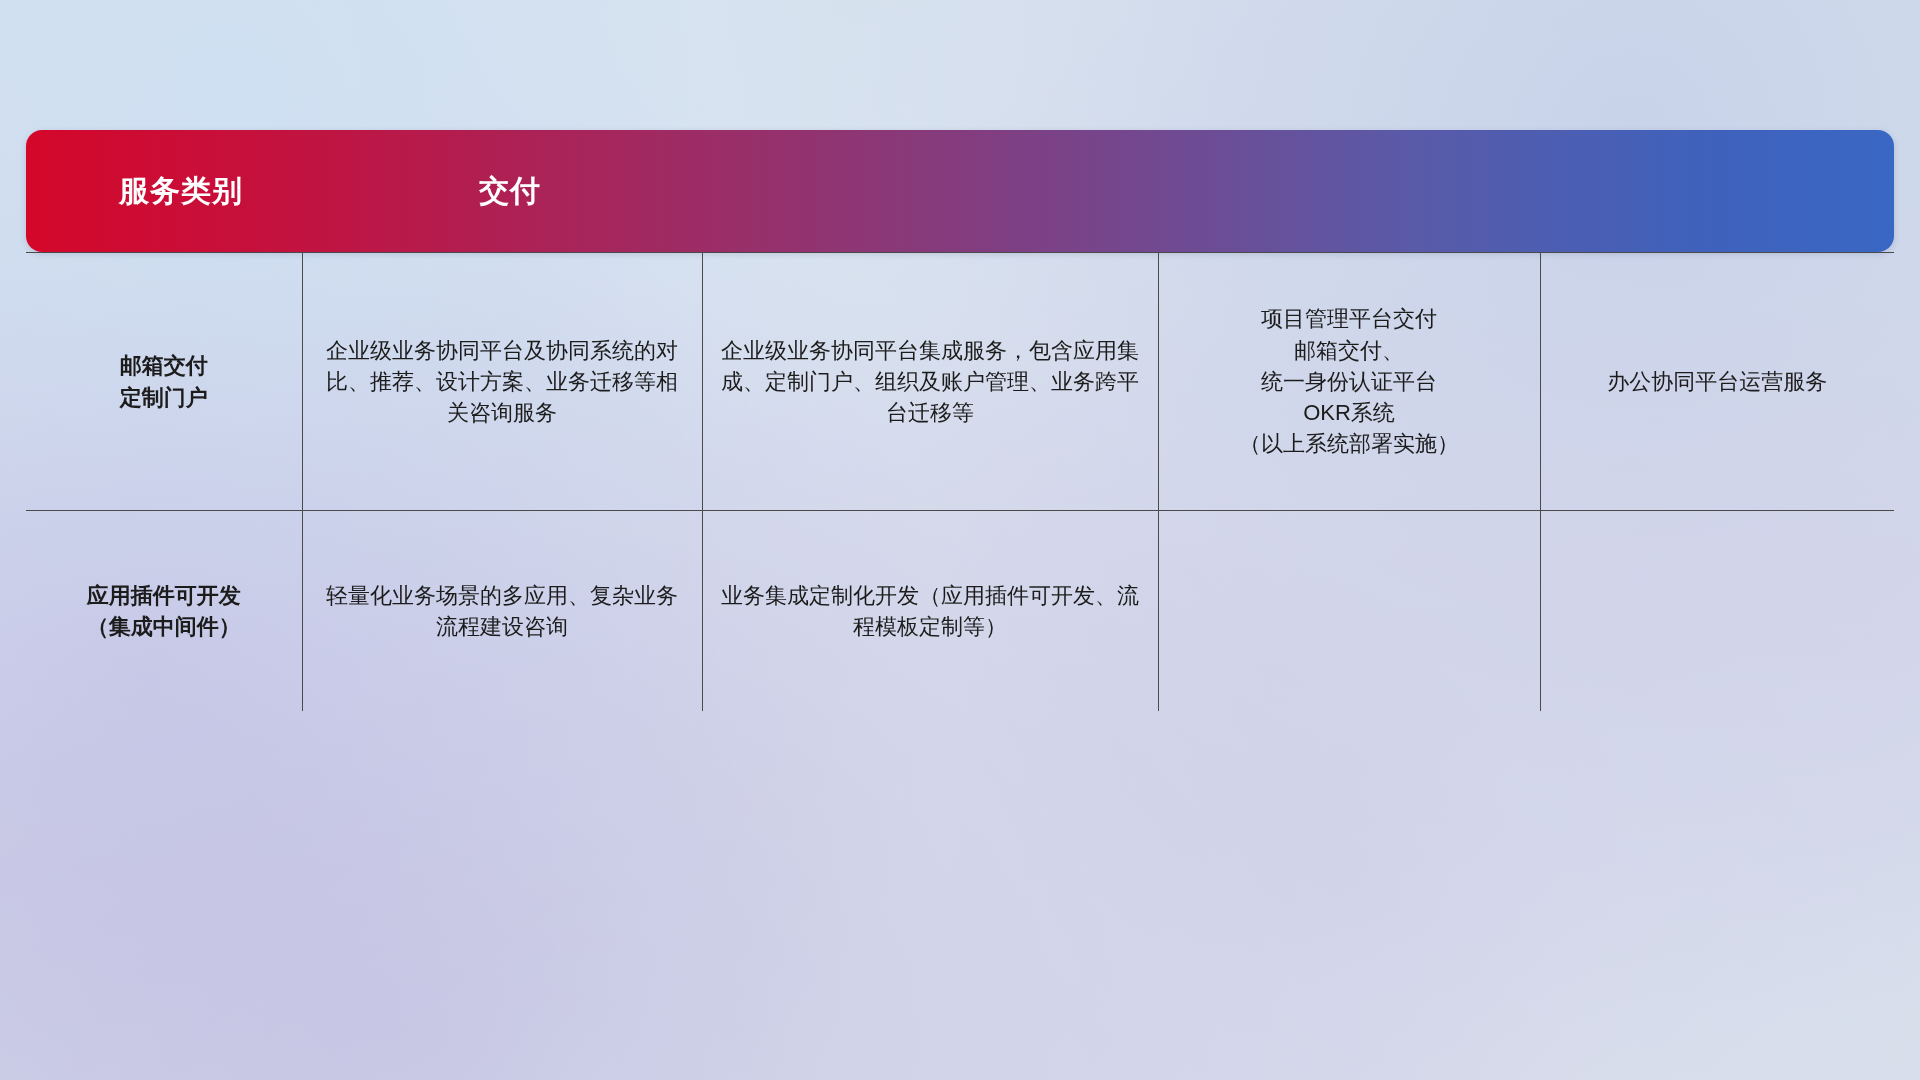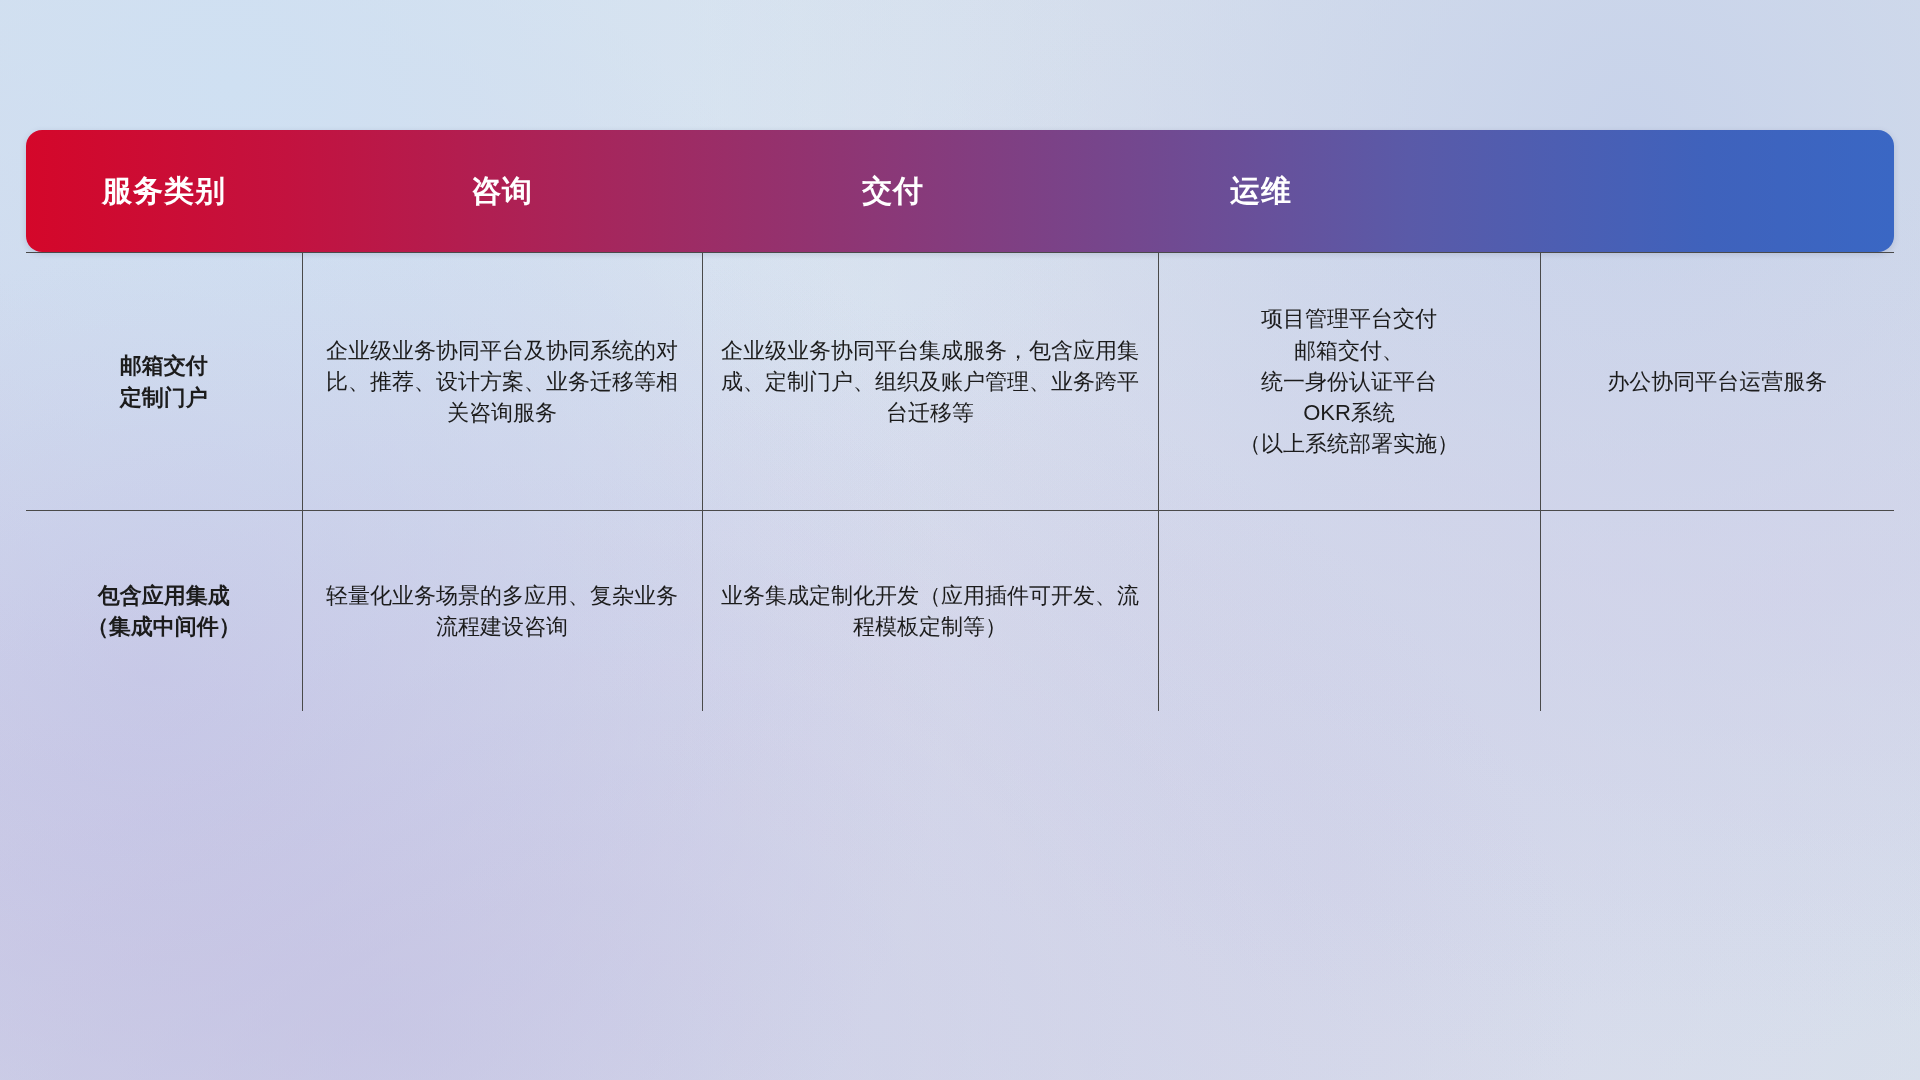--- a/index.html
+++ b/index.html
@@ -61,21 +61,21 @@
     align-items: center;
     box-shadow: 0 2px 6px rgba(60,70,110,0.18);
   }
   .header-cell {
     color: #ffffff;
     font-size: 30px;
     font-weight: bold;
     text-align: center;
     letter-spacing: 1px;
   }
-  .hc-0 { width: 276px; }
+  .hc-0 { width: 276px; margin-left: 17px; }
   .hc-1 { width: 400px; }
   .hc-2 { width: 456px; }
   .hc-3 { width: 382px; }
   .hc-4 { width: 354px; }
 
   .body-area {
     position: absolute;
     left: 0;
     top: 122px;
     width: 1868px;
@@ -116,23 +116,21 @@
 </style>
 </head>
 <body>
 
 <div class="bg"></div>
 
 <div class="table-wrap">
 
   <div class="header-bar">
     <div class="header-cell hc-0">服务类别</div>
-    <div class="header-cell hc-1">咨询</div>
     <div class="header-cell hc-3">交付</div>
-    <div class="header-cell hc-4">运维</div>
   </div>
 
   <div class="body-area">
     <table class="svc">
       <colgroup>
         <col class="col0">
           <col class="col1">
           <col class="col2">
           <col class="col3">
           <col class="col4">
@@ -149,21 +147,21 @@
               <span class="nowrap-line">项目管理平台交付</span>
               <span class="nowrap-line">邮箱交付、</span>
               <span class="nowrap-line">统一身份认证平台</span>
               <span class="nowrap-line">OKR系统</span>
               <span class="nowrap-line">（以上系统部署实施）</span>
             </td>
           <td>办公协同平台运营服务</td>
         </tr>
         <tr class="r1">
           <td class="cat">
-              <span class="nowrap-line">包含应用集成</span>
+              <span class="nowrap-line">应用插件可开发</span>
               <span class="nowrap-line">（集成中间件）</span>
             </td>
           <td>轻量化业务场景的多应用、复杂业务流程建设咨询</td>
           <td>业务集成定制化开发（应用插件可开发、流程模板定制等）</td>
           <td></td>
           <td></td>
         </tr>
       </tbody>
     </table>
   </div>

